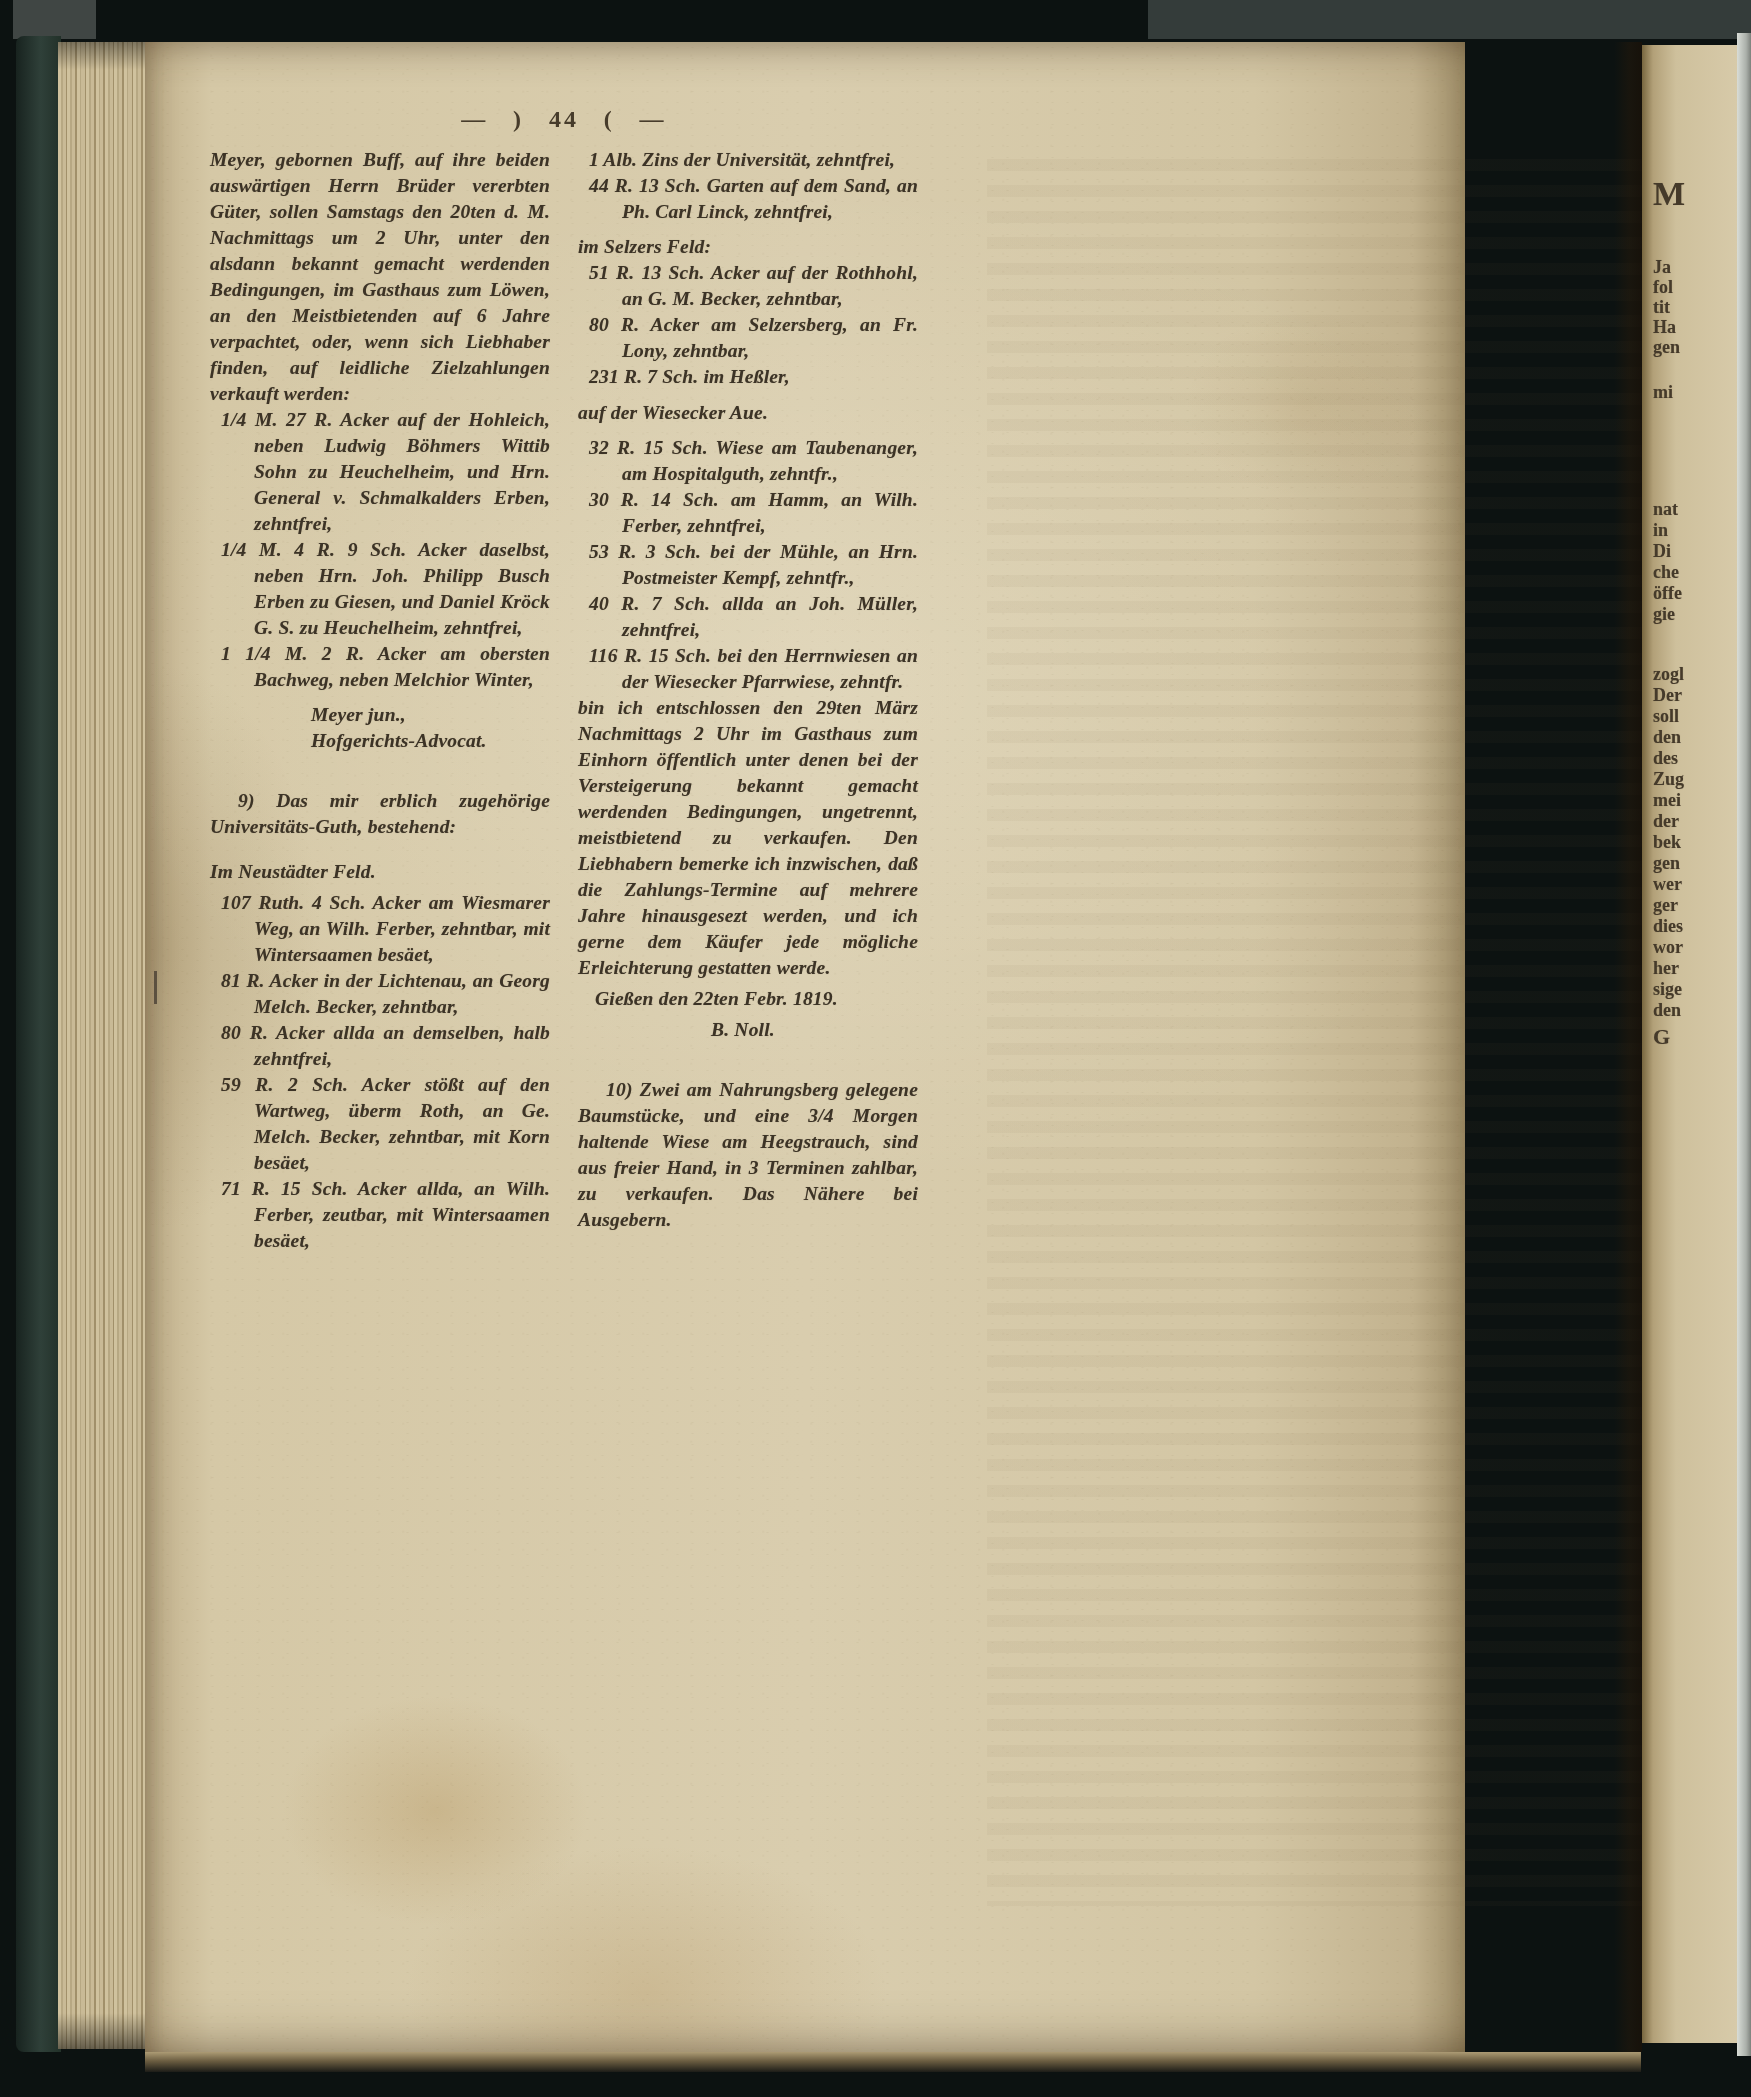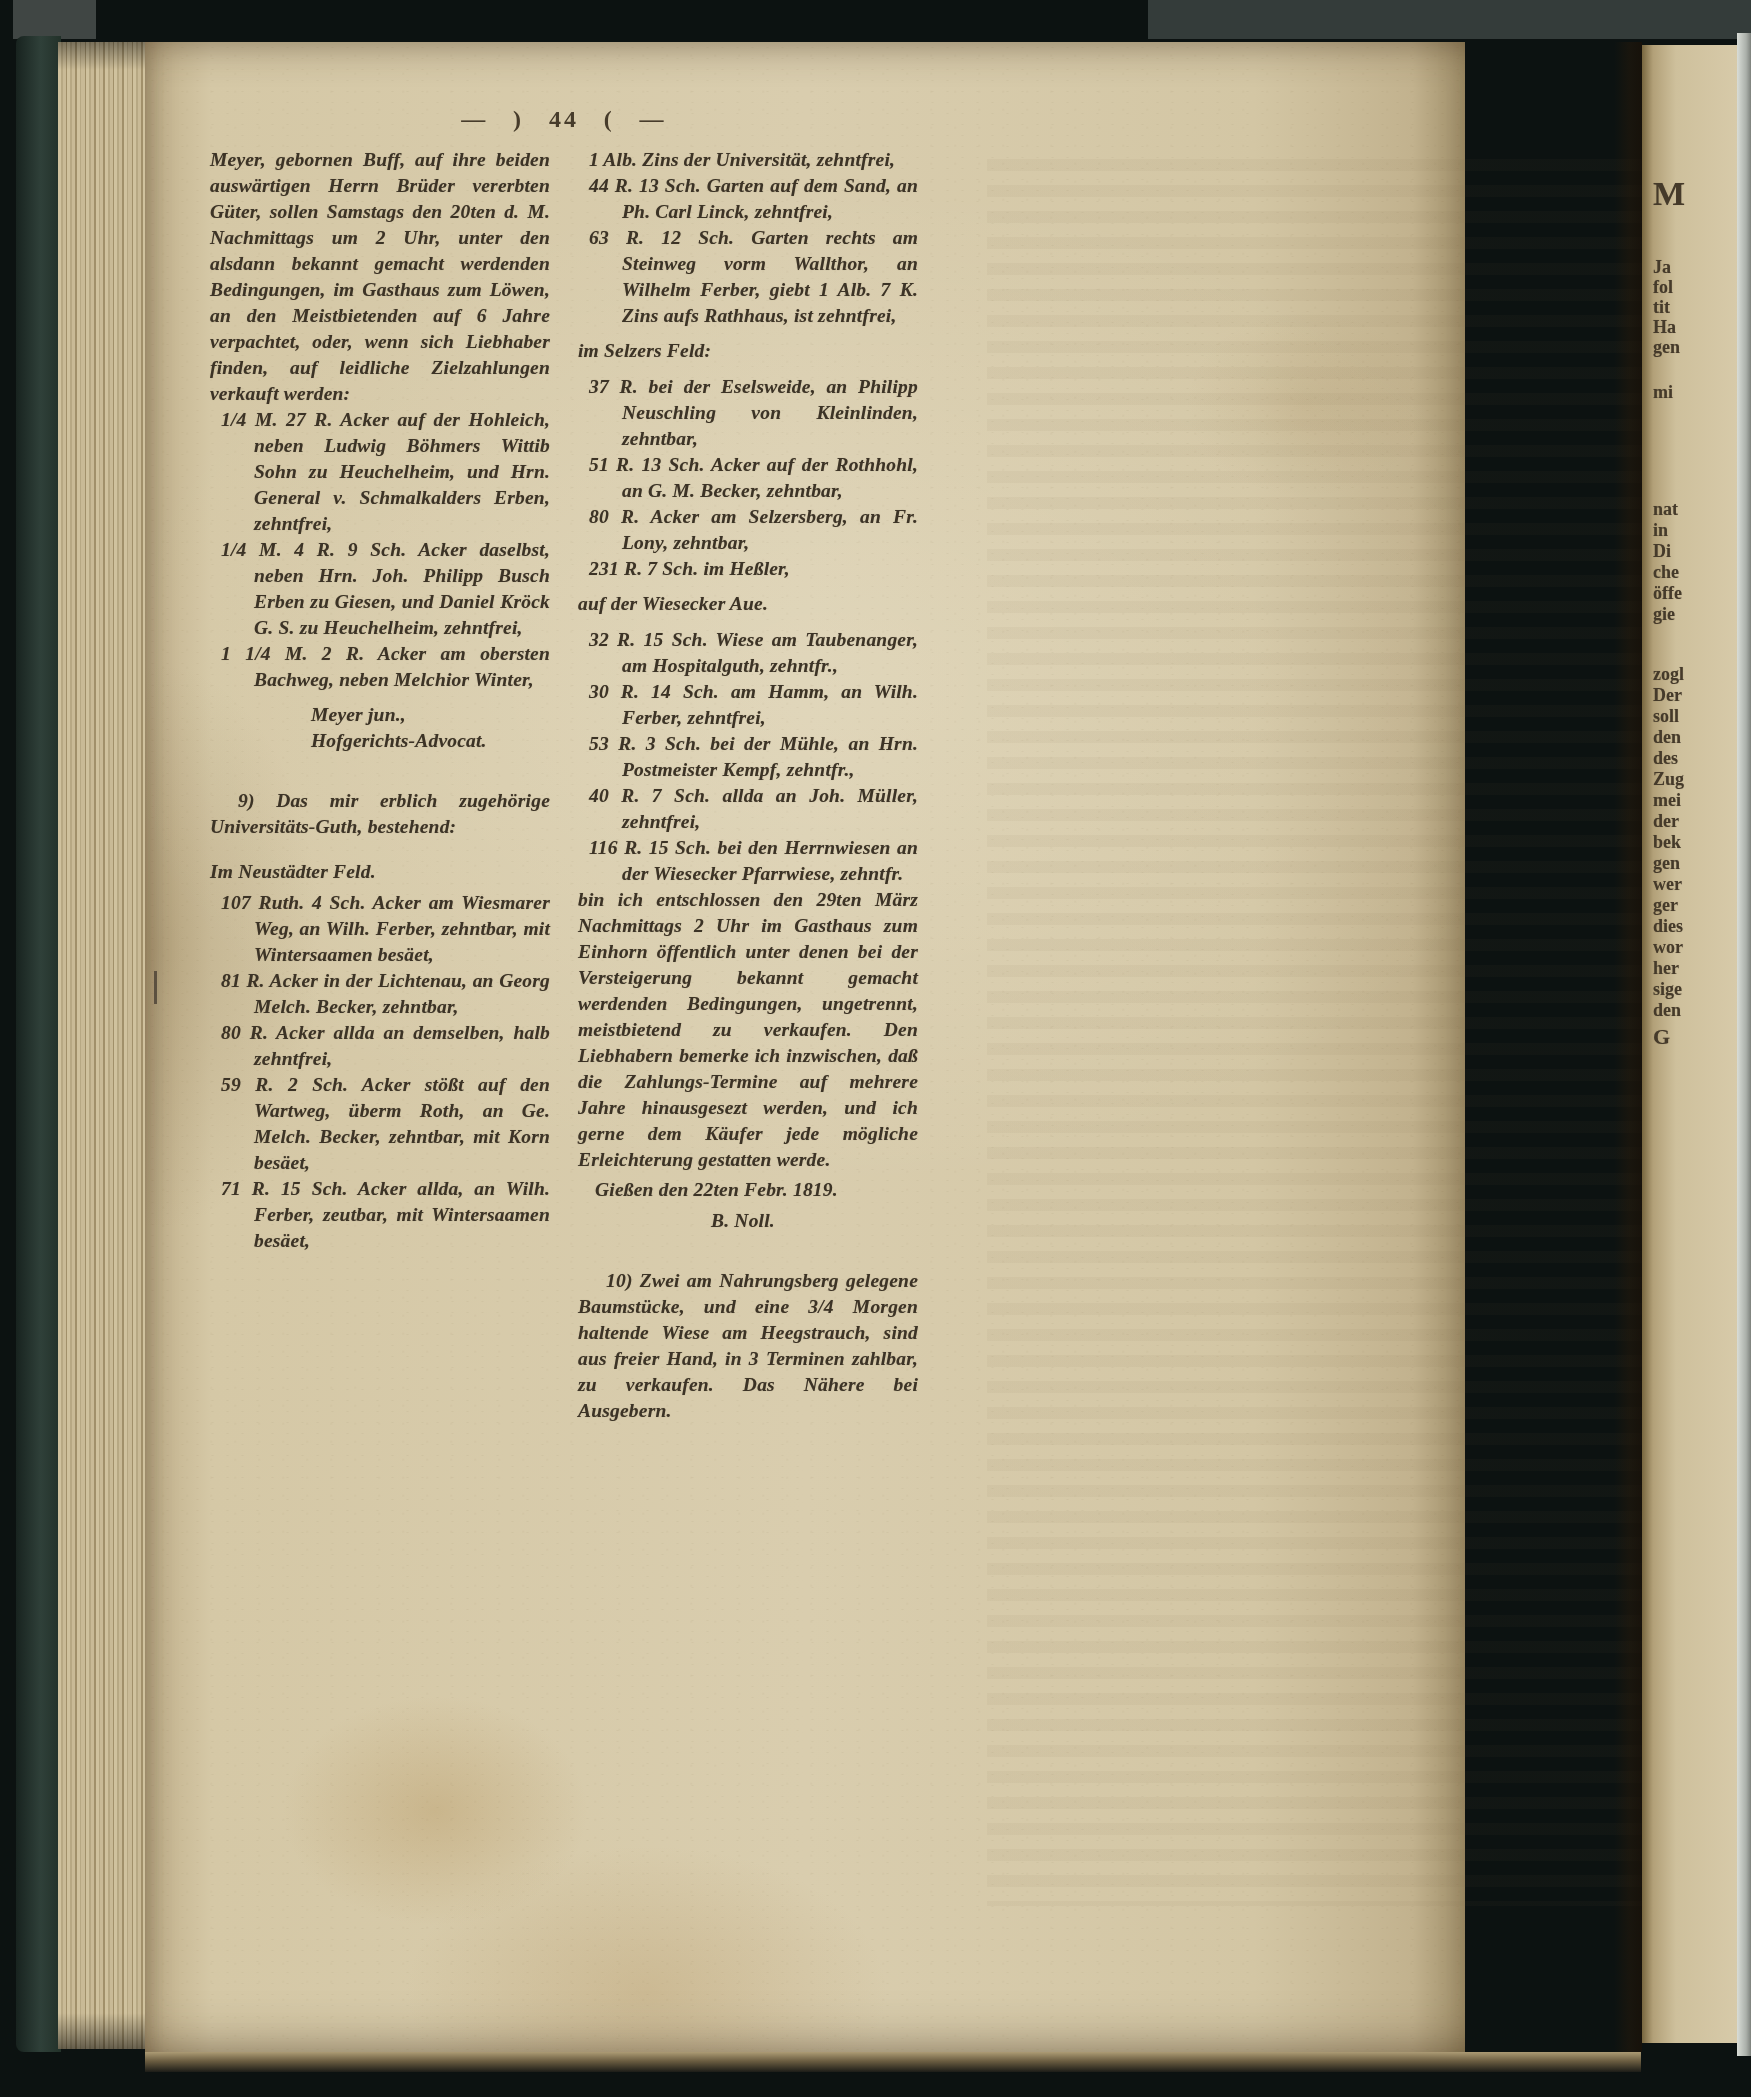--- a/index.html
+++ b/index.html
@@ -143,23 +143,21 @@
           <p class="item gap-xs">107 Ruth. 4 Sch. Acker am Wiesmarer Weg, an Wilh. Ferber, zehntbar, mit Wintersaamen besäet,</p>
           <p class="item">81 R. Acker in der Lichtenau, an Georg Melch. Becker, zehntbar,</p>
           <p class="item">80 R. Acker allda an demselben, halb zehntfrei,</p>
           <p class="item">59 R. 2 Sch. Acker stößt auf den Wartweg, überm Roth, an Ge. Melch. Becker, zehntbar, mit Korn besäet,</p>
           <p class="item">71 R. 15 Sch. Acker allda, an Wilh. Ferber, zeutbar, mit Wintersaamen besäet,</p>
         </div>
 
         <div class="col">
           <p class="item">1 Alb. Zins der Universität, zehntfrei,</p>
           <p class="item">44 R. 13 Sch. Garten auf dem Sand, an Ph. Carl Linck, zehntfrei,</p>
-          <p class="item">63 R. 12 Sch. Garten rechts am Steinweg vorm Wallthor, an Wilhelm Ferber, giebt 1 Alb. 7 K. Zins aufs Rathhaus, ist zehntfrei,</p>
           <p class="spaced gap-sm">im Selzers Feld:</p>
-          <p class="item gap-sm">37 R. bei der Eselsweide, an Philipp Neuschling von Kleinlinden, zehntbar,</p>
           <p class="item">51 R. 13 Sch. Acker auf der Rothhohl, an G. M. Becker, zehntbar,</p>
           <p class="item">80 R. Acker am Selzersberg, an Fr. Lony, zehntbar,</p>
           <p class="item">231 R. 7 Sch. im Heßler,</p>
           <p class="spaced gap-sm">auf der Wiesecker Aue.</p>
           <p class="item gap-sm">32 R. 15 Sch. Wiese am Taubenanger, am Hospitalguth, zehntfr.,</p>
           <p class="item">30 R. 14 Sch. am Hamm, an Wilh. Ferber, zehntfrei,</p>
           <p class="item">53 R. 3 Sch. bei der Mühle, an Hrn. Postmeister Kempf, zehntfr.,</p>
           <p class="item">40 R. 7 Sch. allda an Joh. Müller, zehntfrei,</p>
           <p class="item">116 R. 15 Sch. bei den Herrnwiesen an der Wiesecker Pfarrwiese, zehntfr.</p>
           <p class="body">bin ich entschlossen den 29ten März Nachmittags 2 Uhr im Gasthaus zum Einhorn öffentlich unter denen bei der Versteigerung bekannt gemacht werdenden Bedingungen, ungetrennt, meistbietend zu verkaufen. Den Liebhabern bemerke ich inzwischen, daß die Zahlungs-Termine auf mehrere Jahre hinausgesezt werden, und ich gerne dem Käufer jede mögliche Erleichterung gestatten werde.</p>

